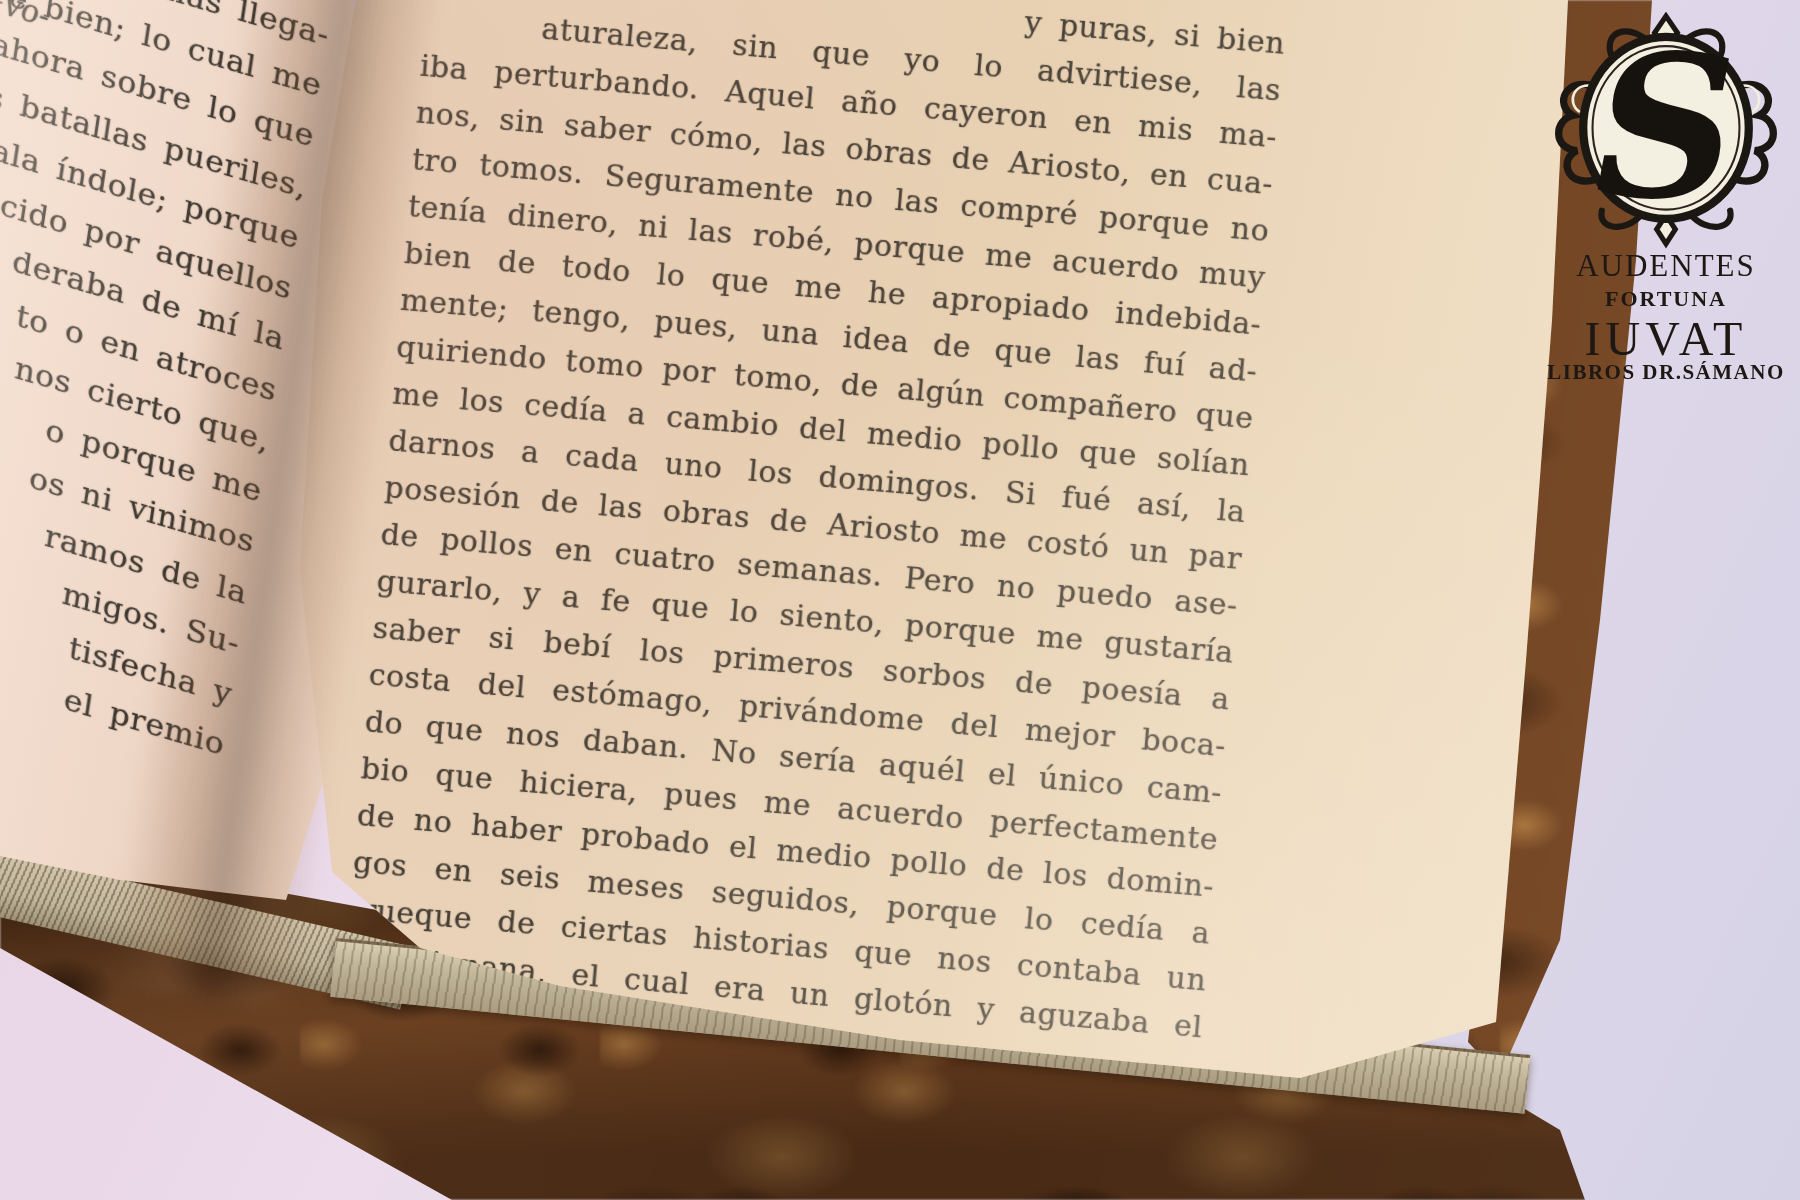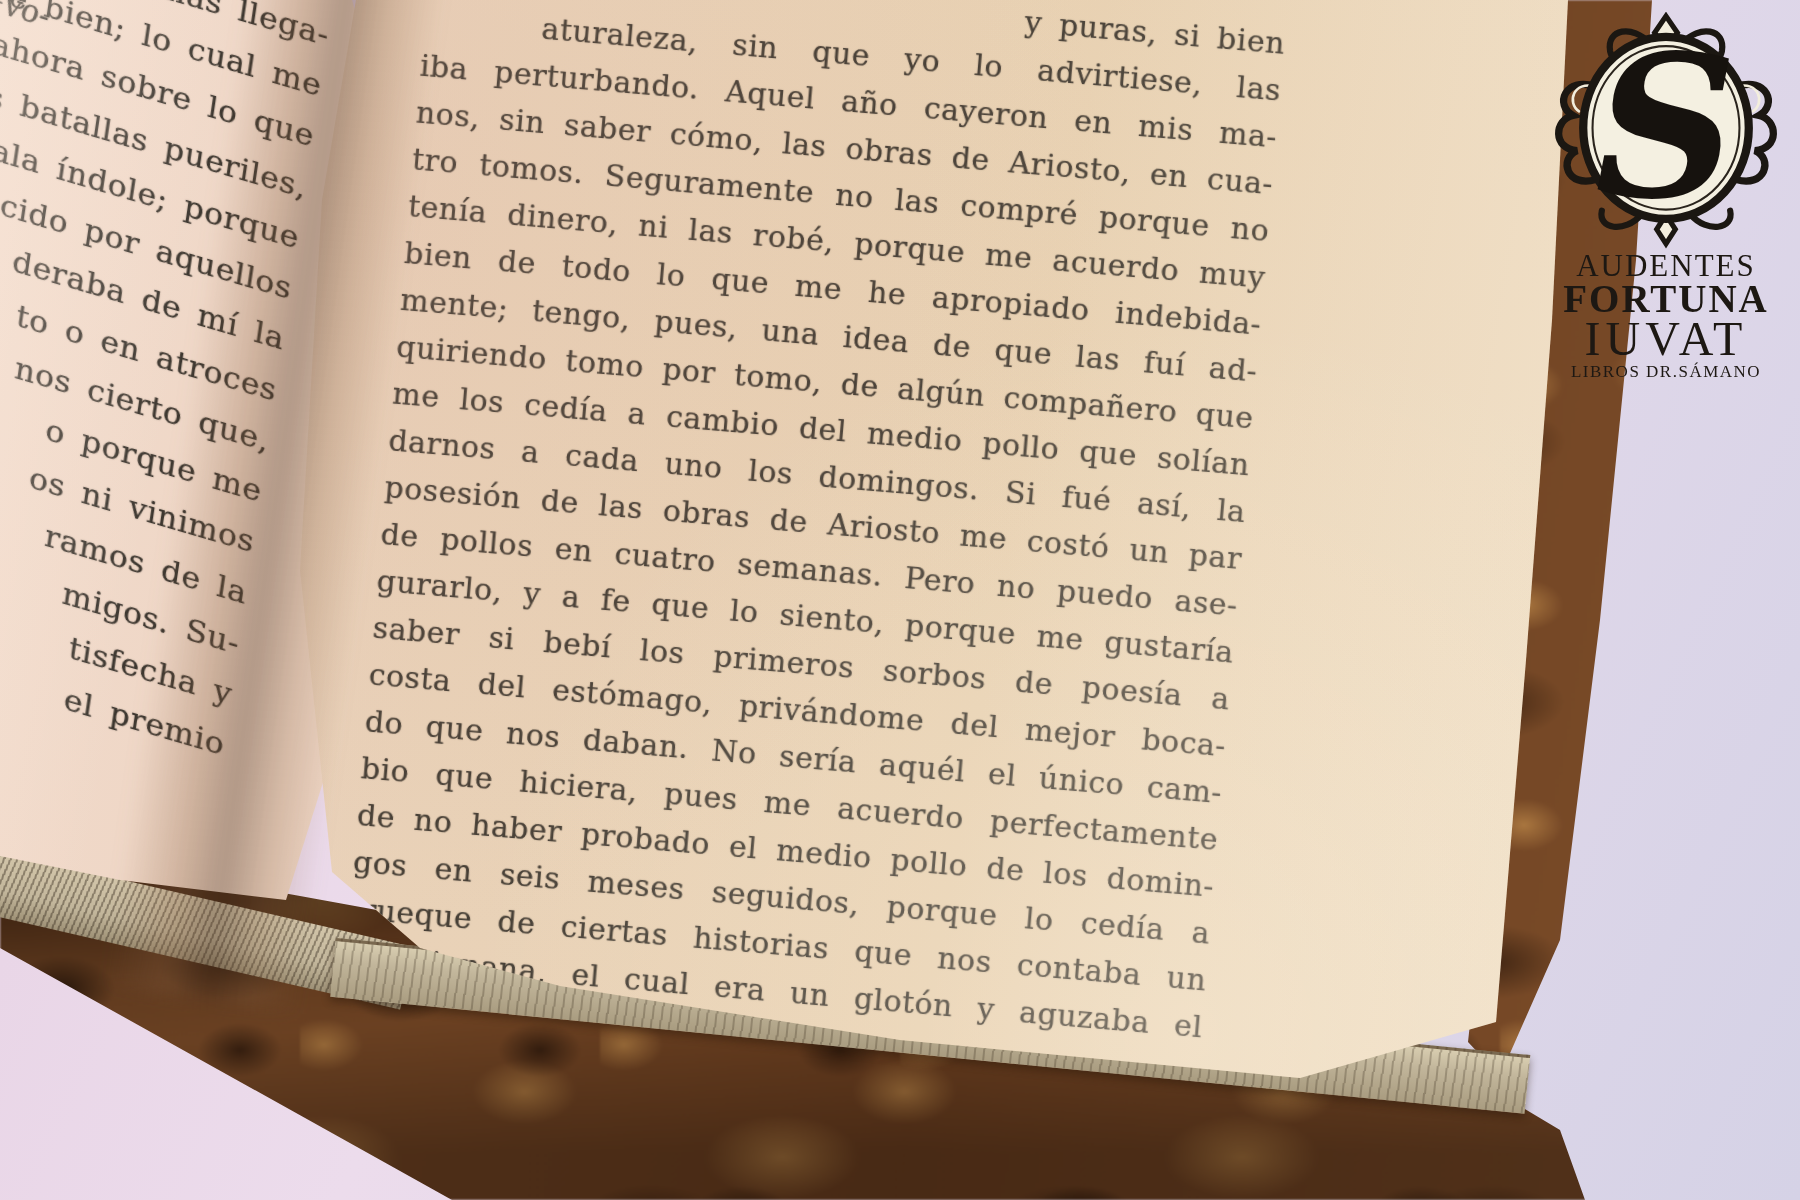--- a/index.html
+++ b/index.html
@@ -83,23 +83,23 @@
     text-align:right;color:#3d3730;text-shadow:0 0 1.4px rgba(60,52,42,.6);filter:blur(.5px);
     white-space:nowrap;}
   .corner-frag{left:4px;top:-8px;transform:rotate(17deg);
     font-size:31px;color:#3d3730;text-shadow:0 0 1.4px rgba(60,52,42,.6);filter:blur(.6px);}
 
   
   .logo{left:1536px;top:12px;width:260px;text-align:center;color:var(--logo_ink,#1d1813);
         font-family:"Liberation Serif", serif;}
   .logo svg{display:block;margin:0 auto;}
   .logo .l1{font-size:31px;line-height:32px;letter-spacing:2px;font-weight:normal;}
-  .logo .l2{font-size:39px;line-height:33px;letter-spacing:2px;font-weight:bold;text-align:center;}
+  .logo .l2{font-size:22px;line-height:33px;letter-spacing:2px;font-weight:bold;text-align:center;}
   .logo .l3{font-size:48px;line-height:48px;letter-spacing:5px;font-weight:normal;}
-  .logo .l4{font-size:17px;line-height:18px;letter-spacing:1.5px;font-weight:normal;}
+  .logo .l4{font-size:21px;line-height:18px;letter-spacing:1.5px;font-weight:bold;}
 </style>
 </head>
 <body>
 
 <div class="abs marble cover-right"></div>
 <div class="abs marble cover-bottom"></div>
 
 <div class="abs block-edge-left"></div>
 <div class="abs block-edge"></div>
 

